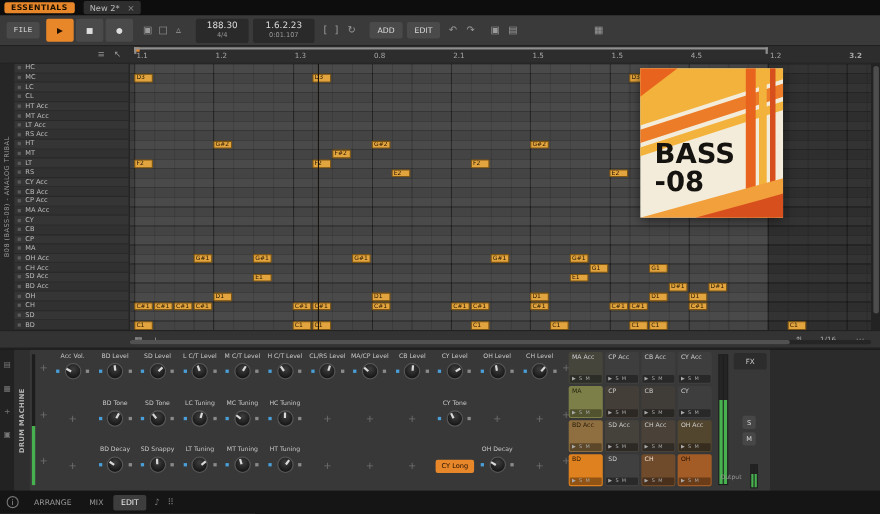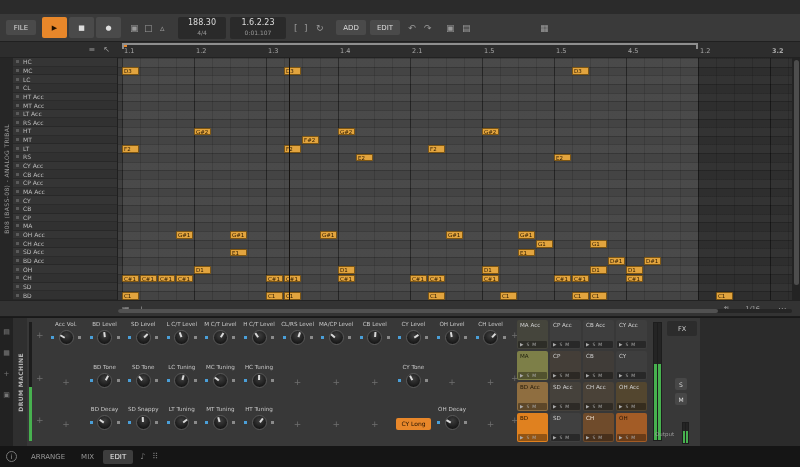--- a/index.html
+++ b/index.html
@@ -102,23 +102,30 @@
   .info-icon{width:11px;height:11px;border-radius:50%;border:1px solid #777;color:#999;font-size:7px;display:flex;align-items:center;justify-content:center;flex:none;}
   .stab{font-size:7px;color:#999;padding:3px 7px;border-radius:2px;}
   .stab.active{background:#3d3d3d;color:#eee;}
   #statusbar .ticon{position:static;font-size:8px;color:#777;}
 </style>
 </head>
 <body>
 
 <div id="app">
 
+  <div id="titlebar">
+    <span class="badge">ESSENTIALS</span>
+    <span class="tab">
+      <span>New 2*</span>
+      <span class="tab-close">×</span>
+    </span>
+  </div>
 
   <div id="toolbar">
-    <div class="tbtn" style="left:6px;top:6px;width:30px;height:15px;">FILE</div>
+    <div class="tbtn" style="left:6px;top:6px;width:30px;height:15px;font-family:Liberation Mono, monospace;">FILE</div>
     <div class="tbtn orange" style="left:42px;top:3px;width:25px;height:21px;">
         <span>▶</span>
       </div>
     <div class="tbtn" style="left:69px;top:3px;width:25px;height:21px;">
         <span>■</span>
       </div>
     <div class="tbtn" style="left:96px;top:3px;width:25px;height:21px;">
         <span>●</span>
       </div>
     <span class="ticon" style="left:130px;top:8px;">▣</span>
@@ -148,21 +155,21 @@
     <span class="ticon">≡</span>
     <span class="ticon">↖</span>
   </div>
   <div id="ruler">
     <div id="clipflag"></div>
     <div id="loopbar"></div>
     <div id="ruler-ticks">
         <div class="tick" style="left: 6px;">1.1</div>
         <div class="tick" style="left: 78px;">1.2</div>
         <div class="tick" style="left: 150px;">1.3</div>
-        <div class="tick" style="left: 222px;">1.4</div>
+        <div class="tick" style="left: 222px;">0.8</div>
         <div class="tick" style="left: 294px;">2.1</div>
         <div class="tick" style="left: 366px;">1.5</div>
         <div class="tick" style="left: 438px;">1.5</div>
         <div class="tick" style="left: 510px;">4.5</div>
         <div class="tick" style="left: 582px;">1.2</div>
         <div class="tick" style="left: 654px; font-weight: bold;">3.2</div>
       </div>
   </div>
 
   <div id="track-rail">
@@ -336,20 +343,36 @@
         <div class="note" style="left: 454px; top: 233.957px;">C1</div>
         <div class="note" style="left: 472px; top: 233.957px;">C1</div>
         <div class="note" style="left: 598px; top: 233.957px;">C1</div>
       </div>
     <div id="playhead"></div>
   </div>
   <div id="vscroll">
       <div class="thumb"></div>
     </div>
 
+  <div id="artwork">
+    <svg width="130" height="136" viewBox="0 0 130 136">
+      <rect width="130" height="136" fill="#f3ecda"></rect>
+      <polygon points="0,0 130,0 130,10 0,52" fill="#f2b23c"></polygon>
+      <polygon points="0,56 130,14 130,26 0,68" fill="#ec7c28"></polygon>
+      <polygon points="0,72 130,30 130,38 0,80" fill="#f2b23c"></polygon>
+      <polygon points="0,0 34,0 0,26" fill="#e8641e"></polygon>
+      <rect x="96" y="0" width="9" height="136" fill="#e8641e"></rect>
+      <rect x="108" y="0" width="7" height="136" fill="#f2b23c"></rect>
+      <rect x="118" y="0" width="5" height="136" fill="#d84f1e"></rect>
+      <polygon points="0,136 130,100 130,136" fill="#f2a03c"></polygon>
+      <polygon points="50,136 130,114 130,136" fill="#d84f1e"></polygon>
+      <text x="13" y="86" font-family="DejaVu Sans, sans-serif" font-size="25" font-weight="bold" fill="#151310">BASS</text>
+      <text x="13" y="112" font-family="DejaVu Sans, sans-serif" font-size="25" font-weight="bold" fill="#151310">-08</text>
+    </svg>
+  </div>
 
   <div id="grid-footer">
     <span class="ticon" style="left:122px;">▦</span>
     <span class="ticon" style="left:138px;">+</span>
     <span class="ticon" style="right:70px;left:auto;top:3px;">⇅</span>
     <span id="zoom-label">1/16</span>
     <span class="ticon" style="right:14px;left:auto;top:2px;">⋯</span>
     <div id="hscroll">
         <div class="thumb"></div>
       </div>

